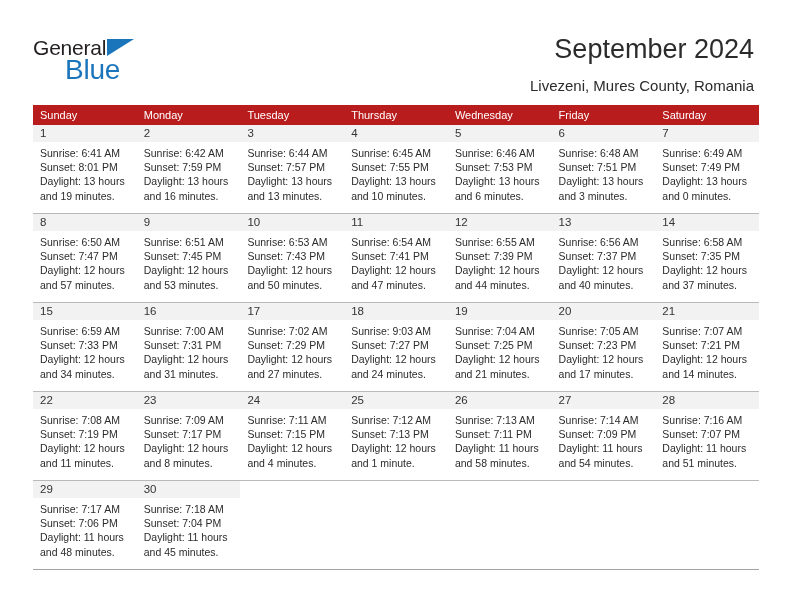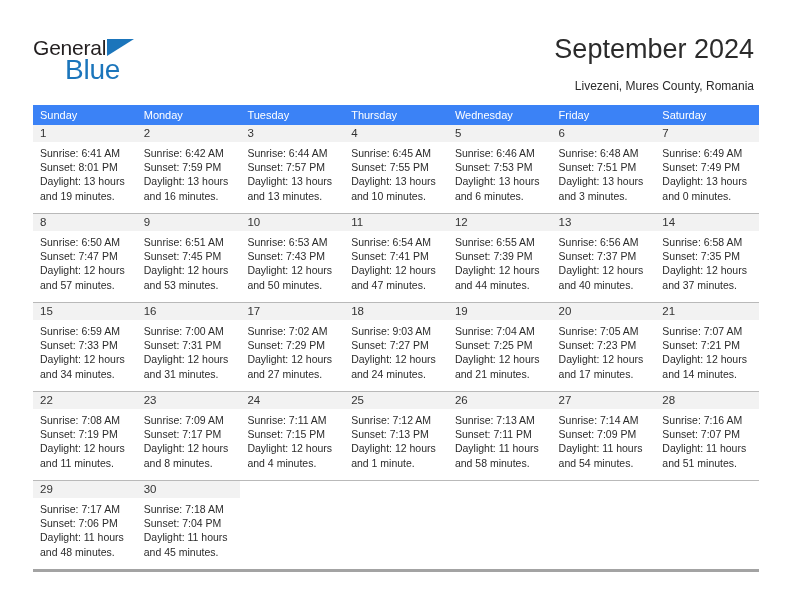--- a/index.html
+++ b/index.html
@@ -70,57 +70,57 @@
     font-size: 27px;
     color: #2b2b2b;
     text-align: right;
     line-height: 32px;
     white-space: nowrap;
   }
   .subtitle {
     position: absolute;
     right: 38px;
     top: 78px;
-    font-size: 12px;
+    font-size: 15px;
     color: #2b2b2b;
     text-align: left;
     line-height: 16px;
     white-space: nowrap;
     margin-left: 28px;
   }
 
   
   .calendar {
     position: absolute;
     left: 33px;
     top: 105px;
     width: 726px;
   }
   .dow-row {
     display: flex;
     width: 100%;
-    background: #3b82f6;
+    background: #b91c1c;
     height: 20px;
   }
   .dow {
     flex: 1 1 0;
     font-size: 11px;
     color: #ffffff;
     line-height: 20px;
     padding-left: 7px;
     box-sizing: border-box;
     white-space: nowrap;
   }
   .week {
     display: flex;
     width: 100%;
     border-bottom: 1px solid #b9b9b9;
   }
   .week:last-child {
-    border-bottom: 3px solid #a3a3a3;
+    border-bottom: 1px solid #a3a3a3;
     align-items: center;
   }
   .cell {
     flex: 1 1 0;
     box-sizing: border-box;
     min-height: 88px;
     padding: 0;
     background: #ffffff;
   }
   .cell.empty {

